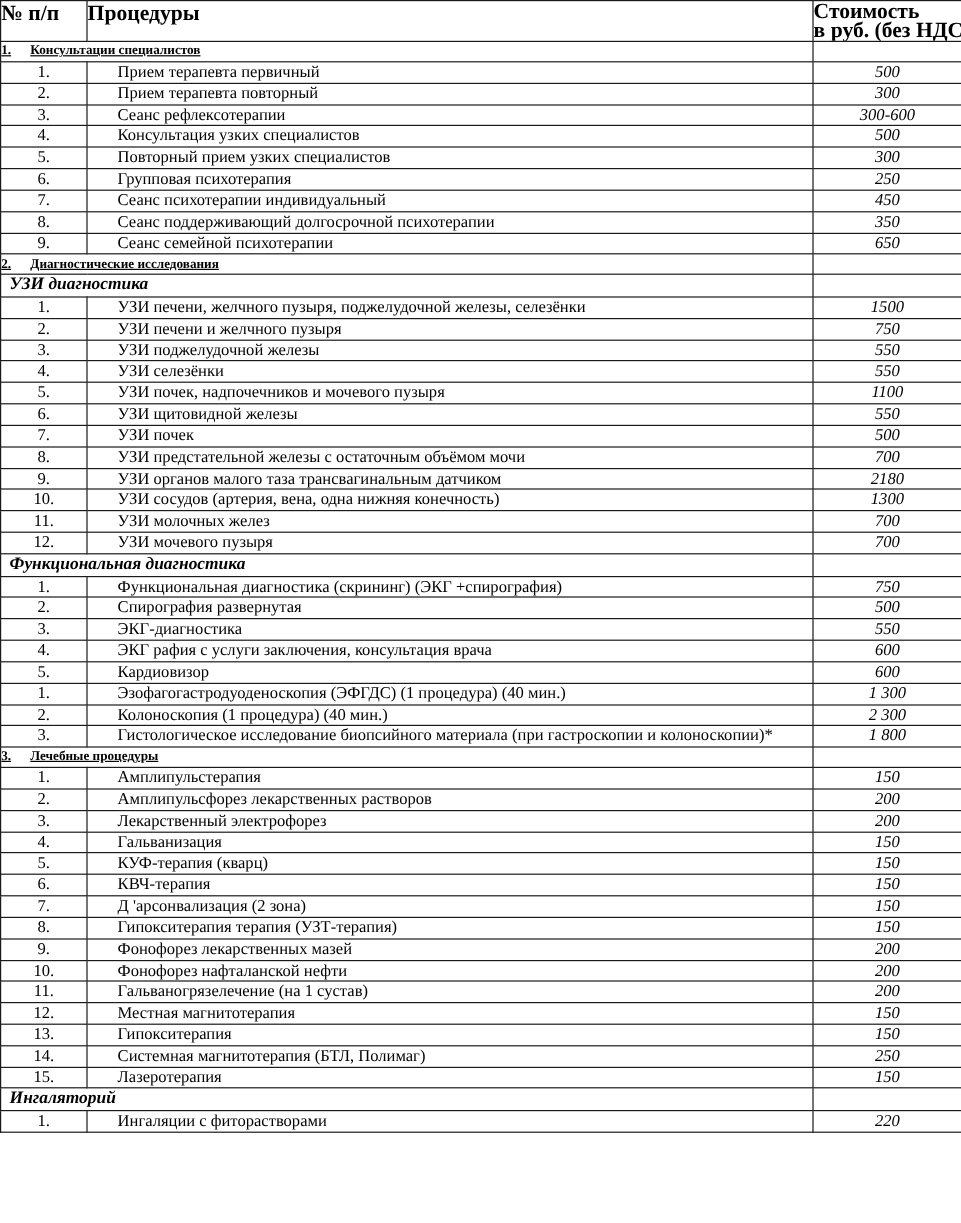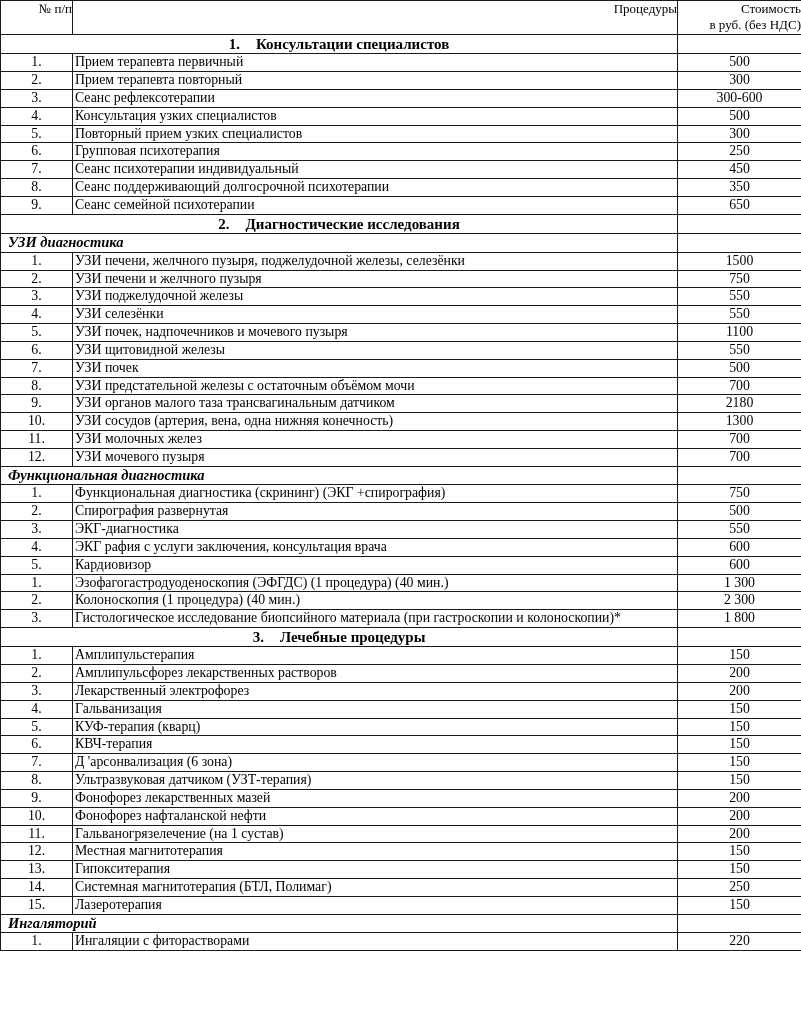--- a/index.html
+++ b/index.html
@@ -28,39 +28,39 @@
   }
   
   col.col-num   { width: 72px;  }
   col.col-proc  { width: 605px; }
   col.col-price { width: 124px; }
 
   
   thead th {
     height: 33px;
     vertical-align: top;
-    font-weight: normal;
-    font-size: 13px;
-    text-align: right;
+    font-weight: bold;
+    font-size: 18px;
+    text-align: left;
     padding-top: 2px;
   }
   thead .price-head div { line-height: 16px; }
 
   
   tbody tr { height: 16.9px; }
   tbody td { font-size: 13.8px; vertical-align: middle; }
 
   td.c-num   { text-align: center; }
-  td.c-name  { text-align: left; padding-left: 2px; }
-  td.c-price { text-align: center; }
+  td.c-name  { text-align: left; padding-left: 25px; }
+  td.c-price { text-align: center; font-style: italic; }
 
   td.c-sec {
-    text-align: center;
     font-weight: bold;
-    font-size: 15px;
+    font-size: 11px;
+    text-decoration: underline;
   }
   .sec-num { margin-right: 16px; }
 
   td.c-sub {
     font-weight: bold;
     font-style: italic;
     font-size: 14.5px;
     text-align: left;
     padding-left: 7px;
     margin-left: 16px;
@@ -276,26 +276,26 @@
         <td class="c-name">КУФ-терапия (кварц)</td>
         <td class="c-price">150</td>
       </tr>
       <tr>
         <td class="c-num">6.</td>
         <td class="c-name">КВЧ-терапия</td>
         <td class="c-price">150</td>
       </tr>
       <tr>
         <td class="c-num">7.</td>
-        <td class="c-name">Д 'арсонвализация (6 зона)</td>
+        <td class="c-name">Д 'арсонвализация (2 зона)</td>
         <td class="c-price">150</td>
       </tr>
       <tr>
         <td class="c-num">8.</td>
-        <td class="c-name">Ультразвуковая датчиком (УЗТ-терапия)</td>
+        <td class="c-name">Гипокситерапия терапия (УЗТ-терапия)</td>
         <td class="c-price">150</td>
       </tr>
       <tr>
         <td class="c-num">9.</td>
         <td class="c-name">Фонофорез лекарственных мазей</td>
         <td class="c-price">200</td>
       </tr>
       <tr>
         <td class="c-num">10.</td>
         <td class="c-name">Фонофорез нафталанской нефти</td>

